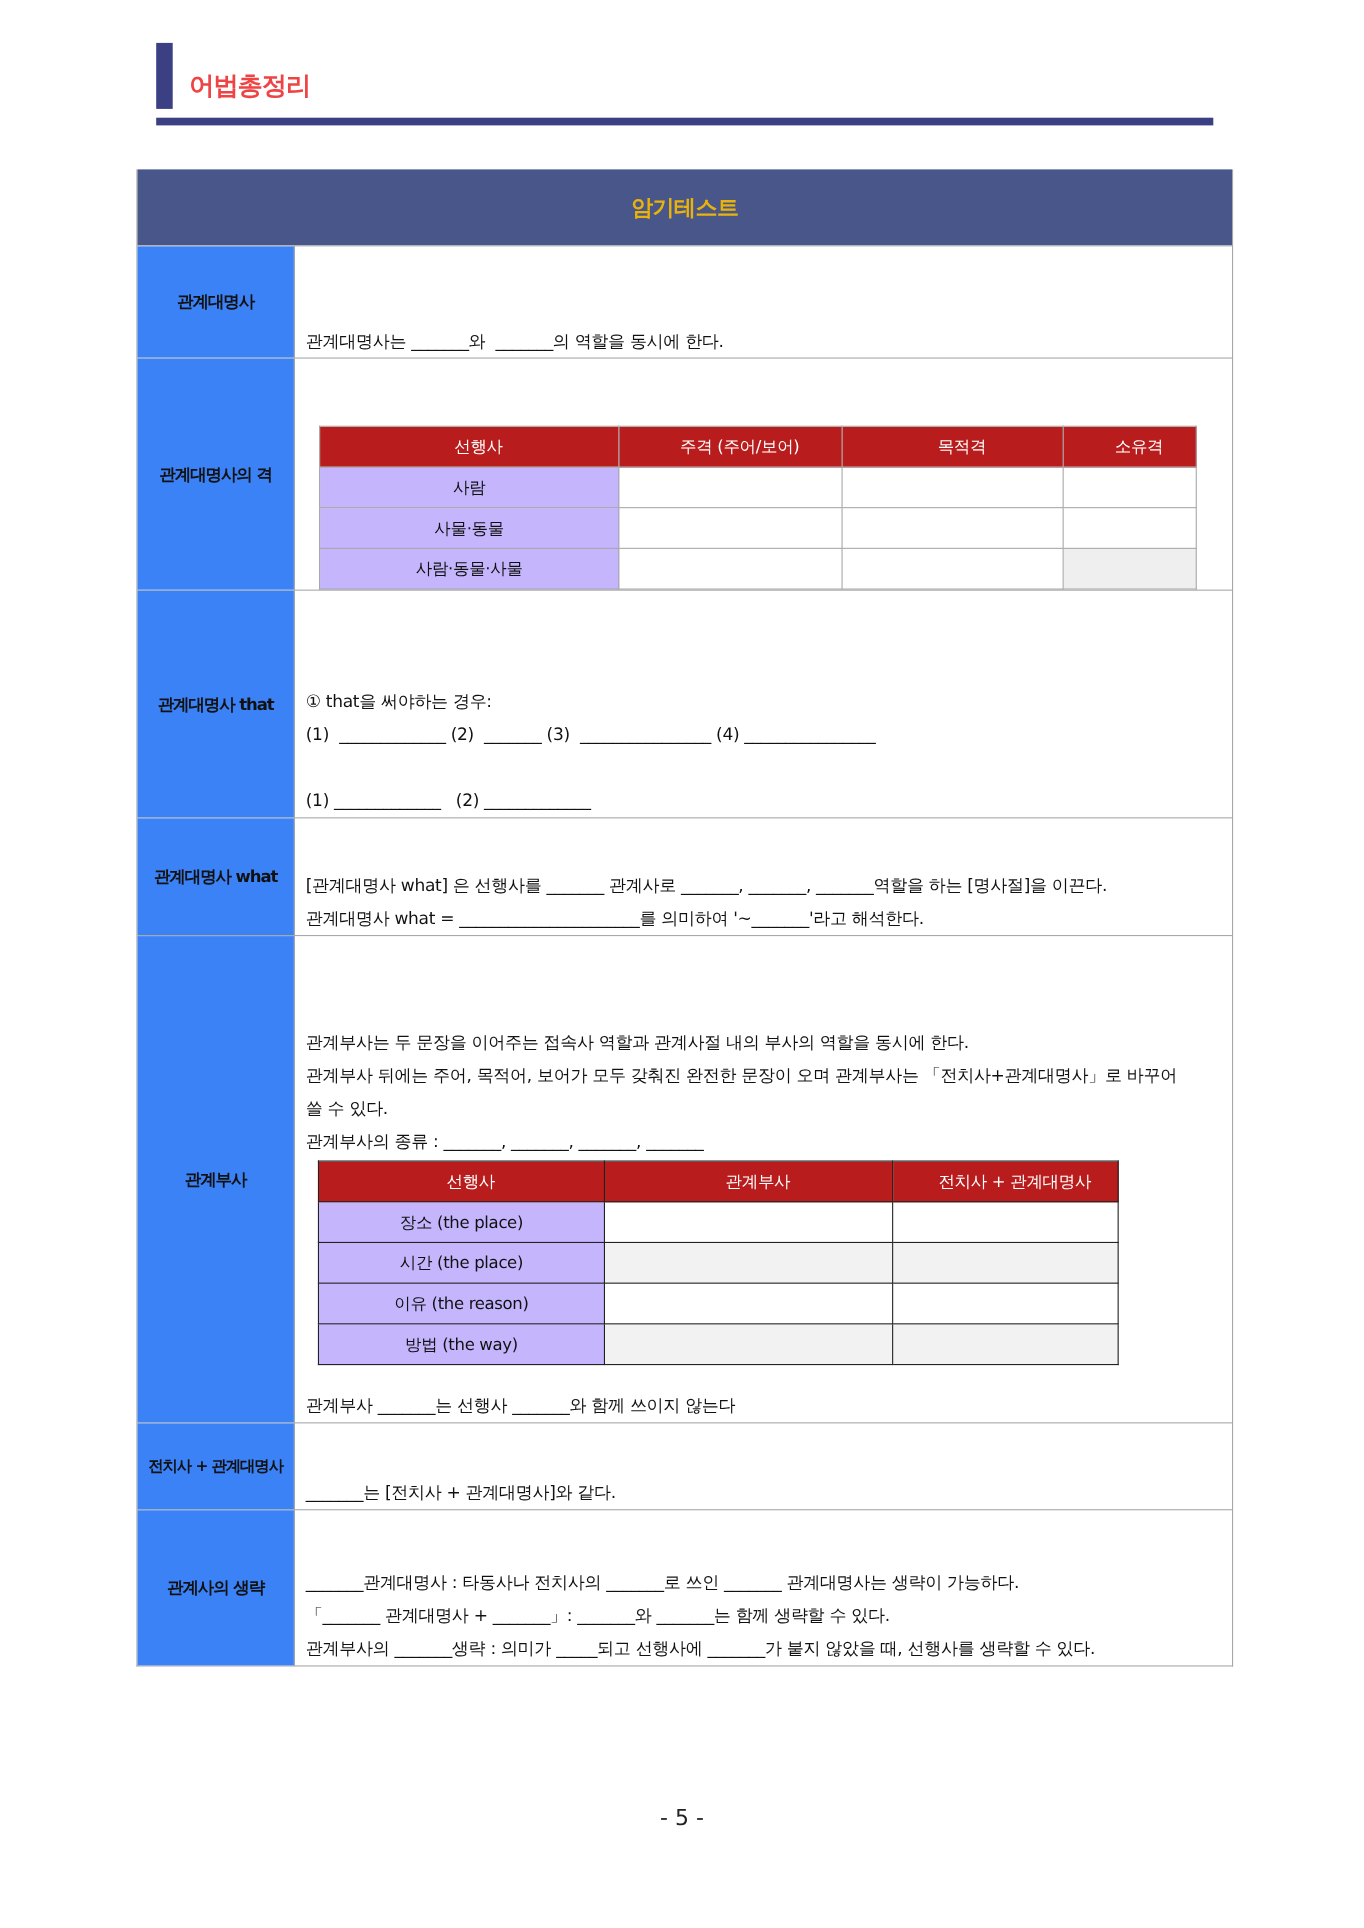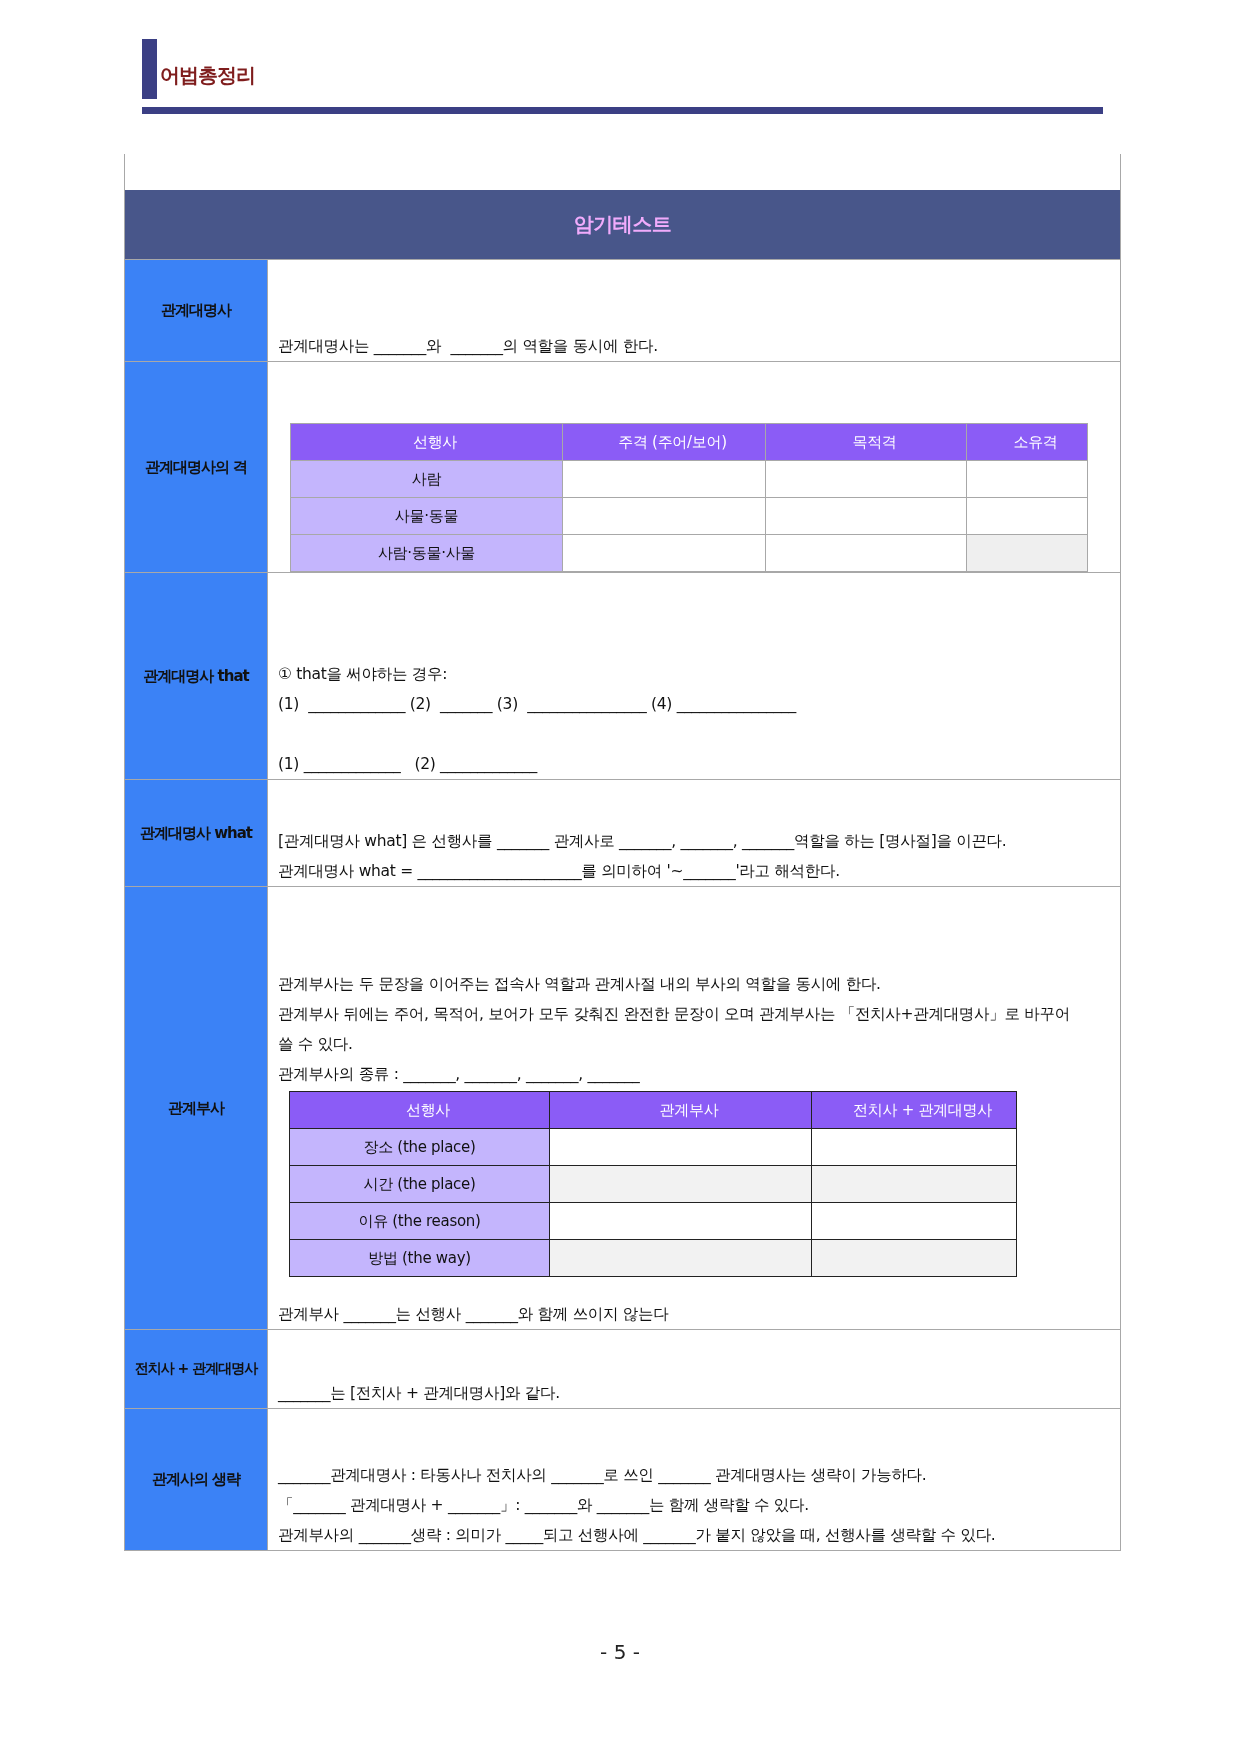--- a/index.html
+++ b/index.html
@@ -1,33 +1,33 @@
 <!DOCTYPE html>
 <html><head>
 <meta charset="utf-8">
 <style>
   html, body { margin:0; padding:0; background:#ffffff; }
   body { width:1240px; height:1753px; position:relative; overflow:hidden;
          font-family:"DejaVu Sans", "Liberation Sans", sans-serif; color:#111; }
   .hdr-bar { position:absolute; left:142px; top:39px; width:15px; height:60px; background:#3b3f84; }
-  .hdr-title { position:absolute; left:160px; top:62px; font-size:20px; font-weight:bold; color:#7f1d1d; letter-spacing:-1px; }
+  .hdr-title { position:absolute; left:172px; top:62px; font-size:23px; font-weight:bold; color:#ef4444; letter-spacing:-1px; }
   .hdr-rule { position:absolute; left:142px; top:107px; width:961px; height:7px; background:#3b3f84; }
 
   .sheet { position:absolute; left:124px; top:154px; width:997px; border:1px solid #a8a8a8; border-top:none; box-sizing:border-box; }
-  .sheet-title { height:69px; background:#48568a; color:#f0abfc; font-weight:bold; font-size:20px;
-                 display:flex; align-items:center; justify-content:center; letter-spacing:-0.5px;margin-top:36px; }
+  .sheet-title { height:69px; background:#48568a; color:#eab308; font-weight:bold; font-size:20px;
+                 display:flex; align-items:center; justify-content:center; letter-spacing:-0.5px; }
   .row { display:flex; border-top:1px solid #a8a8a8; box-sizing:border-box; }
   .row .lbl { width:142px; flex:none; background:#3b82f6; border-right:1px solid #a8a8a8;
               display:flex; align-items:center; justify-content:center; font-size:15px; font-weight:bold;
               letter-spacing:-1px; text-align:center; }
   .row .cnt { flex:1; padding:0 10px; font-size:15.5px; display:flex; flex-direction:column; justify-content:flex-end; letter-spacing:-0.3px;margin-top:40px; }
   .line { line-height:30px; white-space:pre; }
 
   table.grid { border-collapse:collapse; font-size:15px; }
-  table.grid th { background:#8b5cf6; color:#fff; font-weight:normal; height:34px; text-align:center;padding-left:18px; }
+  table.grid th { background:#b91c1c; color:#fff; font-weight:normal; height:34px; text-align:center;padding-left:18px; }
   table.grid td { height:34px; text-align:center; }
   table.case { width:798px; margin-left:22px; }
   table.case th, table.case td { border:1px solid #a8a8a8; }
   table.case td.head { background:#c4b5fd; }
   table.case td.shade { background:#efefef; }
   table.adv { width:728px; margin-left:11px; margin-top:2px; }
   table.adv th, table.adv td { border:1.5px solid #222; }
   table.adv td.head { background:#c4b5fd; }
   table.adv td.alt { background:#f2f2f2; }
 

